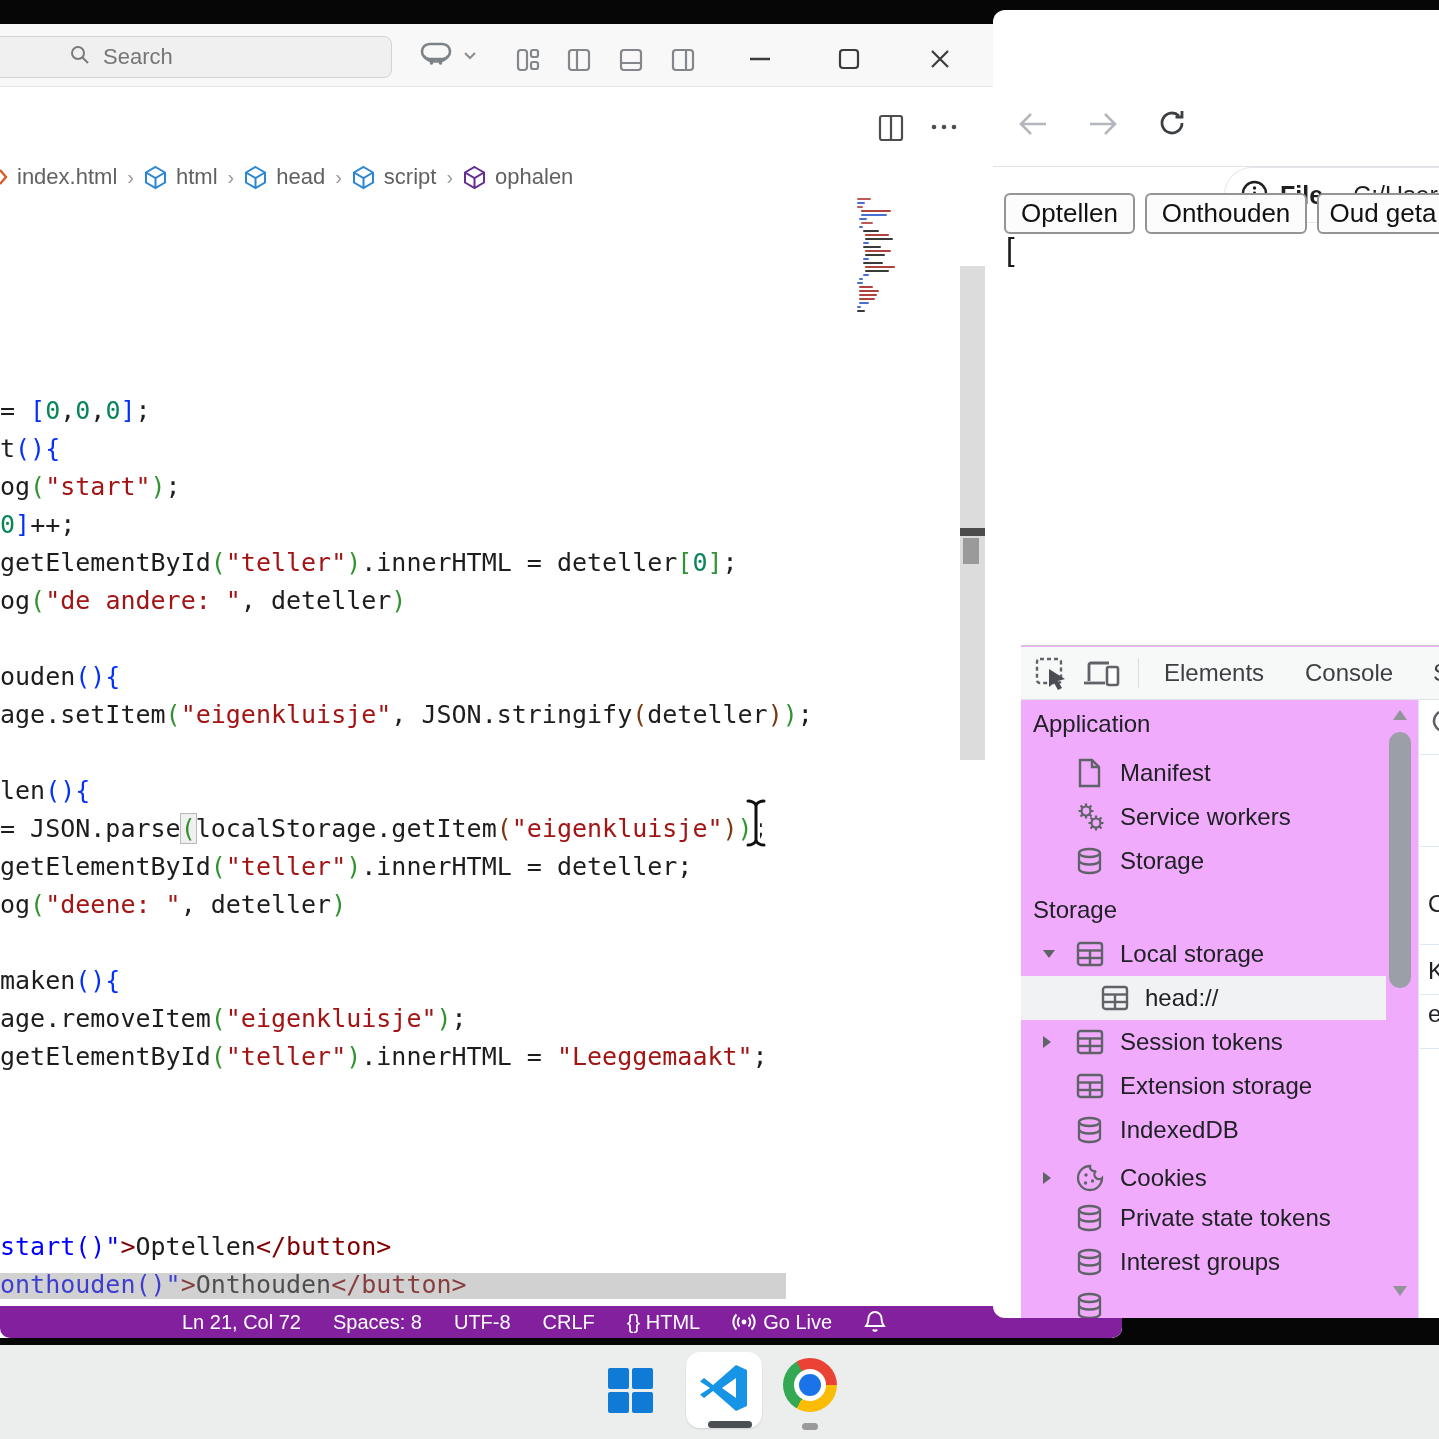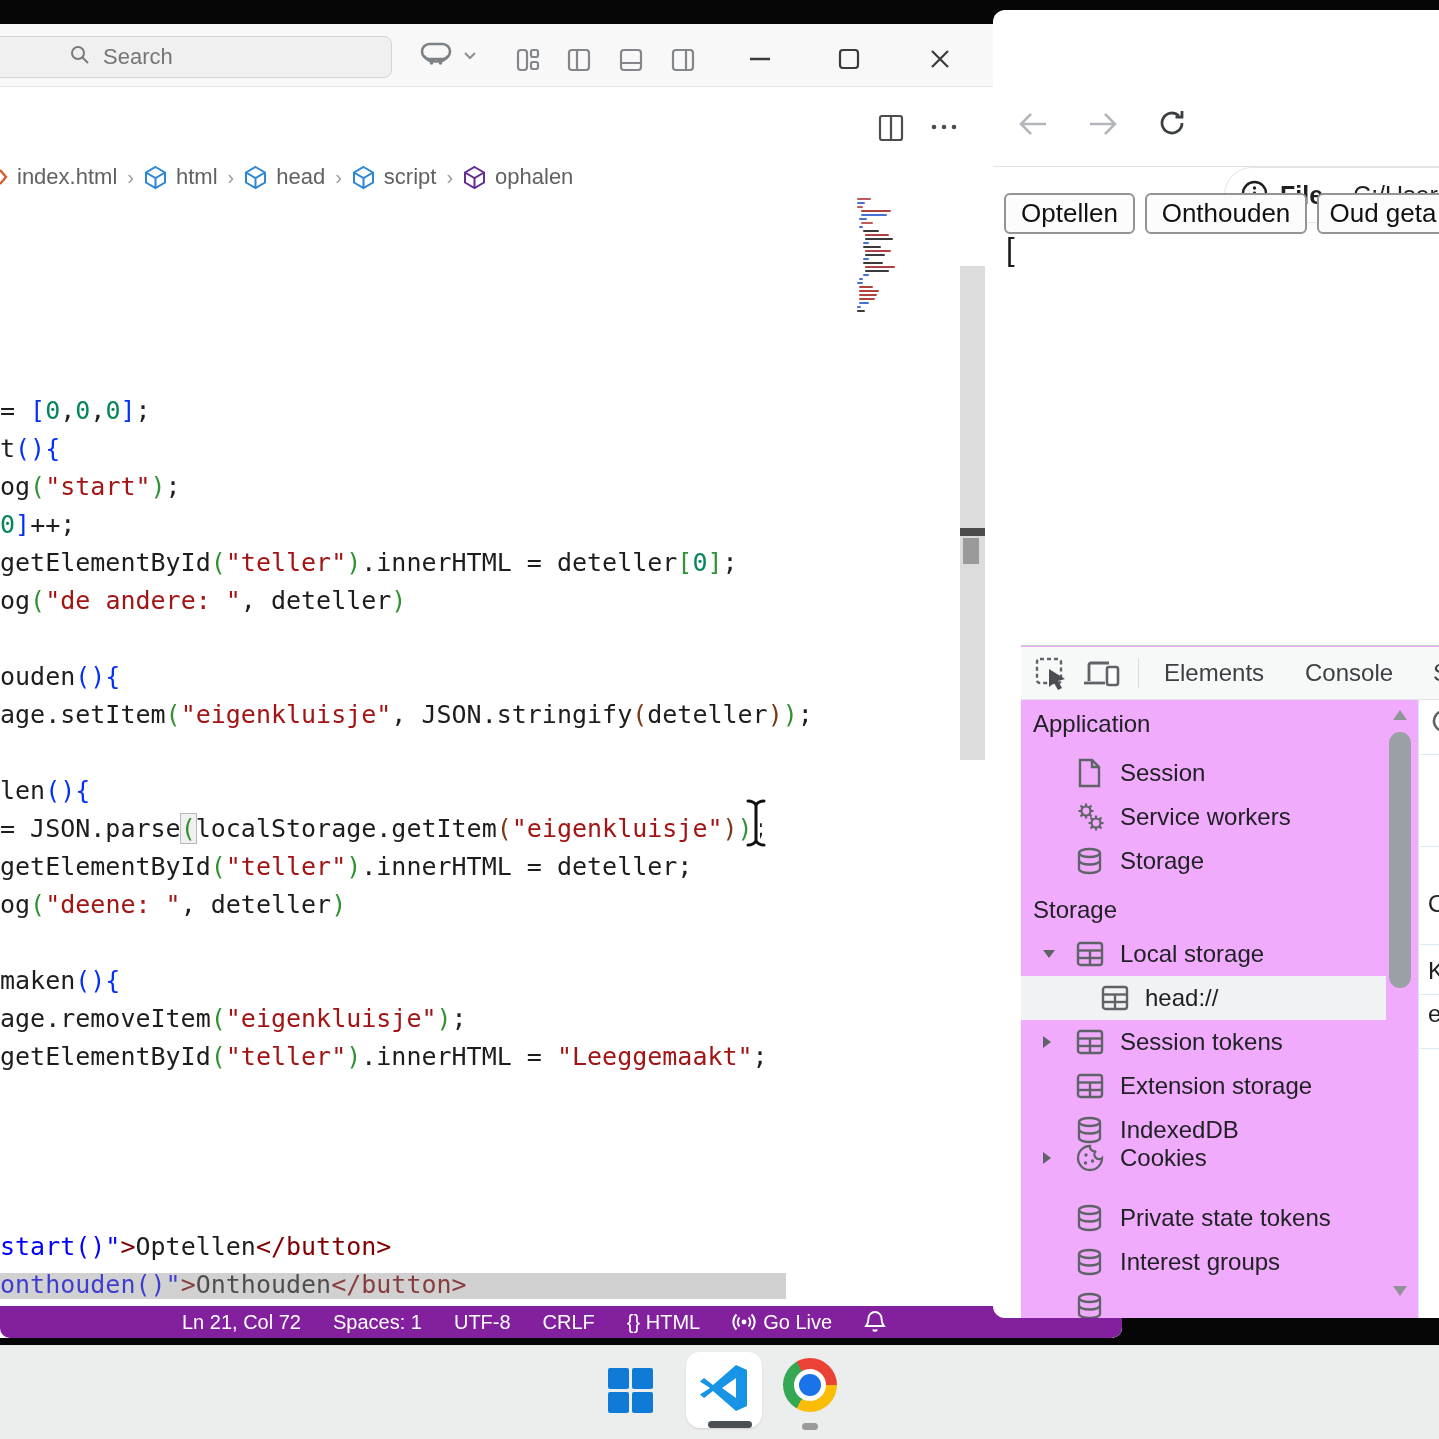--- a/index.html
+++ b/index.html
@@ -247,21 +247,21 @@
     <div class="vs-vscroll-thumb abs"></div>
     <div class="vs-vscroll-mark abs"></div>
     <div class="vs-vscroll-knob abs"></div>
     <div class="vs-hscroll abs"></div>
 
     <div class="vs-statusbar abs" id="statusbar">
         <div class="sb-item">
           <span>Ln 21, Col 72</span>
         </div>
         <div class="sb-item">
-          <span>Spaces: 1</span>
+          <span>Spaces: 8</span>
         </div>
         <div class="sb-item">
           <span>UTF-8</span>
         </div>
         <div class="sb-item">
           <span>CRLF</span>
         </div>
         <div class="sb-item">
           <span>{} HTML</span>
         </div>
@@ -348,21 +348,21 @@
       </div>
       <div id="dt-sidebar">
           <div class="abs dt-h" style="left: 12px; top: 64px;">Application</div>
           <div class="dt-row" style="top: 105px;">
             <span style="position: absolute; left: 55px; display: inline-flex;">
               <svg width="26" height="30" viewBox="0 0 26 30">
                 <path d="M4 2 H16 L23 9 V28 H4 Z" fill="none" stroke="#5f6368" stroke-width="2.4"></path>
                 <path d="M16 2 V9 H23" fill="none" stroke="#5f6368" stroke-width="2.4"></path>
               </svg>
             </span>
-            <span class="lbl" style="position: absolute; left: 99px;">Session</span>
+            <span class="lbl" style="position: absolute; left: 99px;">Manifest</span>
           </div>
           <div class="dt-row" style="top: 149px;">
             <span style="position: absolute; left: 55px; display: inline-flex;">
               <svg width="30" height="30" viewBox="0 0 30 30">
                 <g stroke="#5f6368" stroke-width="2.2" fill="none">
                   <circle cx="10" cy="9" r="4.5"></circle>
                   <path d="M10 1.5 V4 M10 14 V16.5 M2.5 9 H5 M15 9 H17.5 M4.5 3.5 L6.5 5.5 M13.5 12.5 L15.5 14.5 M15.5 3.5 L13.5 5.5 M6.5 12.5 L4.5 14.5"></path>
                   <circle cx="20" cy="21" r="4.5"></circle>
                   <path d="M20 13.5 V16 M20 26 V28.5 M12.5 21 H15 M25 21 H27.5 M14.5 15.5 L16.5 17.5 M23.5 24.5 L25.5 26.5 M25.5 15.5 L23.5 17.5 M16.5 24.5 L14.5 26.5"></path>
                 </g>
@@ -450,21 +450,21 @@
               <svg width="27" height="28" viewBox="0 0 27 28">
                 <g stroke="#5f6368" stroke-width="2.3" fill="none">
                   <ellipse cx="13.5" cy="6" rx="10.5" ry="4"></ellipse>
                   <path d="M3 6 V22 c0 2.2 4.7 4 10.5 4 s10.5-1.8 10.5-4 V6"></path>
                   <path d="M3 13.5 c0 2.2 4.7 4 10.5 4 s10.5-1.8 10.5-4"></path>
                 </g>
               </svg>
             </span>
             <span class="lbl" style="position: absolute; left: 99px;">IndexedDB</span>
           </div>
-          <div class="dt-row" style="top: 490px; text-align: right;">
+          <div class="dt-row" style="top: 510px; text-align: right;">
             <span style="position: absolute; left: 20px; display: inline-flex;">
               <svg width="12" height="16" viewBox="0 0 12 16">
                 <path d="M2 2 L10 8 L2 14 Z" fill="#5f6368"></path>
               </svg>
             </span>
             <span style="position: absolute; display: inline-flex; left: 55px;">
               <svg width="28" height="28" viewBox="0 0 28 28">
                 <path d="M26 14 A12 12 0 1 1 14 2 a4.5 4.5 0 0 0 6 5 a4.5 4.5 0 0 0 6 7 Z" fill="none" stroke="#5f6368" stroke-width="2.3"></path>
                 <circle cx="10" cy="11" r="1.7" fill="#5f6368"></circle>
                 <circle cx="9.5" cy="19" r="1.7" fill="#5f6368"></circle>

